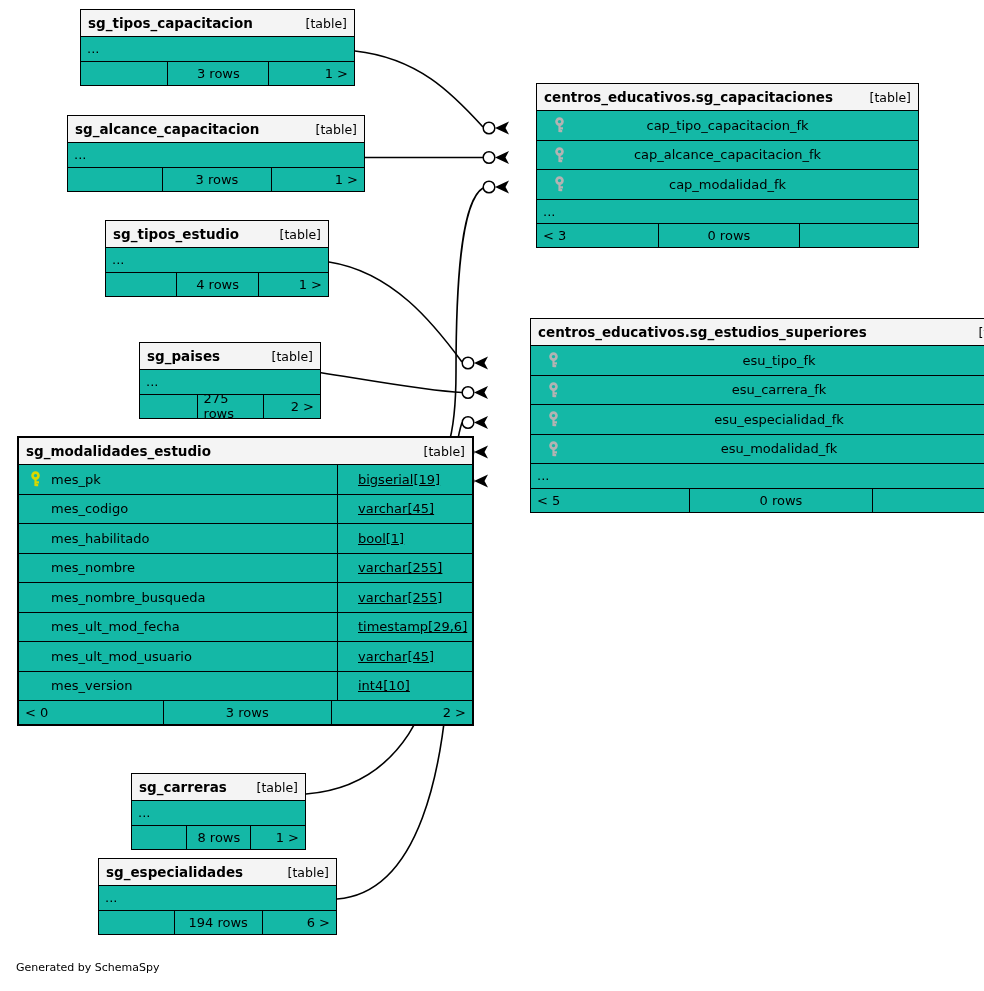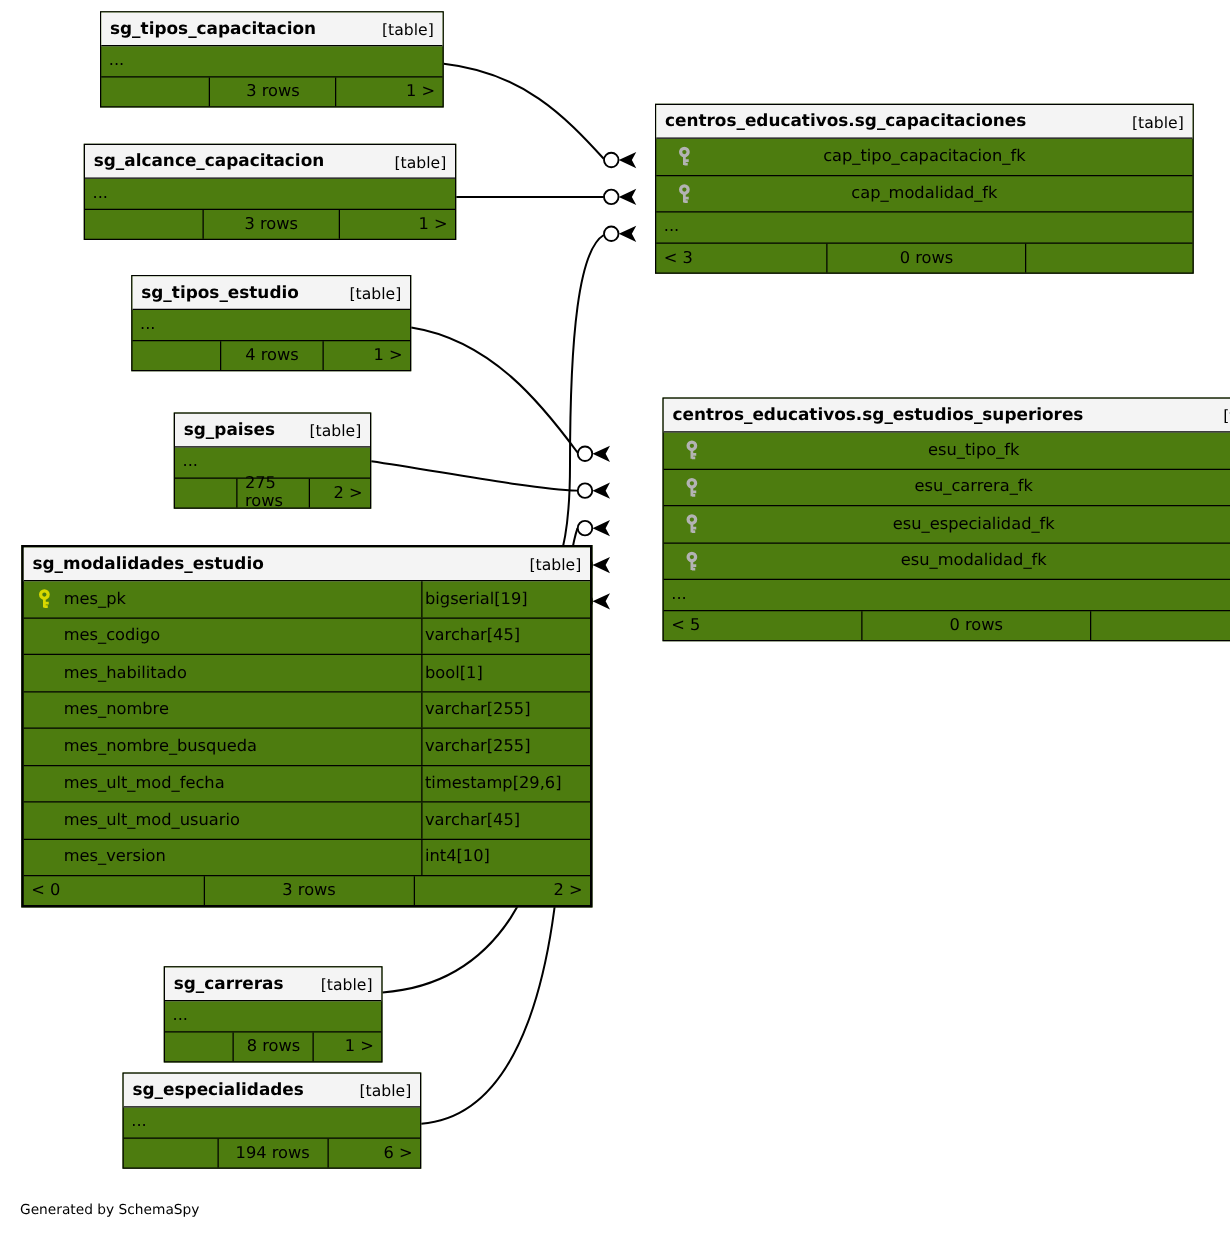--- a/index.html
+++ b/index.html
@@ -4,21 +4,21 @@
 <style>
   html,body{margin:0;padding:0;}
   body{
     width:984px;height:991px;position:relative;overflow:hidden;
     background:#ffffff;
     font-family:"DejaVu Sans","Liberation Sans",sans-serif;
     color:#000;
   }
   #connectors{position:absolute;left:0;top:0;z-index:1;}
   .tbox{
-    position:absolute;z-index:2;background:#4d7c0f;
+    position:absolute;z-index:2;background:#14b8a6;
     border:1.7px solid #000;box-sizing:border-box;
     font-size:13px;
   }
   .tbox.focal{border-width:2.6px;}
   .tb-head{
     height:27px;background:#f4f4f4;border-bottom:1.7px solid #000;
     display:flex;align-items:center;justify-content:space-between;
     padding:0 7px;box-sizing:border-box;white-space:nowrap;
   }
   .tname{font-weight:bold;font-size:13.5px;}
@@ -28,41 +28,41 @@
     display:flex;align-items:center;box-sizing:border-box;
   }
   .tb-row .keycell{width:32px;display:flex;justify-content:center;align-items:center;flex:none;}
   .tb-row .cname{flex:1;}
   .tb-row.fkrow{position:relative;}
   .tb-row.fkrow .keycell{position:absolute;left:6px;top:0;height:100%;}
   .tb-row.fkrow .cname{text-align:center;}
   .tb-row .ctype{
     width:135px;flex:none;align-self:stretch;
     border-left:1.7px solid #000;display:flex;align-items:center;
-    padding-left:2px;box-sizing:border-box;
+    padding-left:20px;box-sizing:border-box;text-decoration:underline;
   }
   .tb-ellipsis{
     height:24.5px;border-bottom:1.7px solid #000;
     display:flex;align-items:center;padding:0 6px;box-sizing:border-box;
   }
   .tb-foot{height:23px;display:flex;box-sizing:border-box;font-size:13px;}
   .fcell{display:flex;align-items:center;padding:0 6px;box-sizing:border-box;}
   .fcell.l{width:32%;justify-content:flex-start;border-right:1.5px solid #000;}
   .fcell.c{width:37%;justify-content:center;border-right:1.5px solid #000;}
   .fcell.r{flex:1;justify-content:flex-end;}
 
   
   #t-sg_tipos_capacitacion   {left:80px;  top:9px;   width:275px;}
   #t-sg_alcance_capacitacion {left:67px;  top:115px; width:298px;}
   #t-sg_tipos_estudio        {left:105px; top:220px; width:224px;}
-  #t-sg_paises               {left:139px; top:330px; width:158px;}
+  #t-sg_paises               {left:139px; top:342px; width:182px;}
   #t-sg_modalidades_estudio  {left:17px;  top:436px; width:457px;}
   #t-sg_carreras             {left:131px; top:773px; width:175px;}
   #t-sg_especialidades       {left:98px;  top:858px; width:239px;}
-  #t-sg_capacitaciones       {left:524px; top:83px;  width:431px;}
+  #t-sg_capacitaciones       {left:536px; top:83px;  width:383px;}
   #t-sg_estudios_superiores  {left:487px; top:318px; width:498px;margin-left:43px;}
 
   .gen-note{position:absolute;left:16px;top:961px;font-size:11px;z-index:2;}
 </style>
 </head>
 <body>
 
 <svg id="connectors" width="984" height="991" viewBox="0 0 984 991">
   <g fill="none" stroke="#000" stroke-width="1.6">
     <path d="M 355,51 C 418,58 452,93 483,127"></path>
@@ -252,20 +252,29 @@
       </span>
       <span class="cname">cap_tipo_capacitacion_fk</span>
     </div>
     <div class="tb-row fkrow">
       <span class="keycell">
         <svg width="13" height="16" viewBox="0 0 13 16" aria-hidden="true">
           <circle cx="6.5" cy="4.6" r="3" fill="none" stroke="#b3b3b3" stroke-width="2.6"></circle>
           <path d="M6.5 7.6 V15 M6.5 11.4 H10 M6.5 14.2 H9.2" stroke="#b3b3b3" stroke-width="2.2" fill="none"></path>
         </svg>
       </span>
+      <span class="cname">cap_alcance_capacitacion_fk</span>
+    </div>
+    <div class="tb-row fkrow">
+      <span class="keycell">
+        <svg width="13" height="16" viewBox="0 0 13 16" aria-hidden="true">
+          <circle cx="6.5" cy="4.6" r="3" fill="none" stroke="#b3b3b3" stroke-width="2.6"></circle>
+          <path d="M6.5 7.6 V15 M6.5 11.4 H10 M6.5 14.2 H9.2" stroke="#b3b3b3" stroke-width="2.2" fill="none"></path>
+        </svg>
+      </span>
       <span class="cname">cap_modalidad_fk</span>
     </div>
     <div class="tb-ellipsis">...</div>
     <div class="tb-foot">
       <span class="fcell l">&lt; 3</span>
       <span class="fcell c">0 rows</span>
       <span class="fcell r"></span>
     </div>
   </div>
 <div id="t-sg_estudios_superiores" class="tbox">

